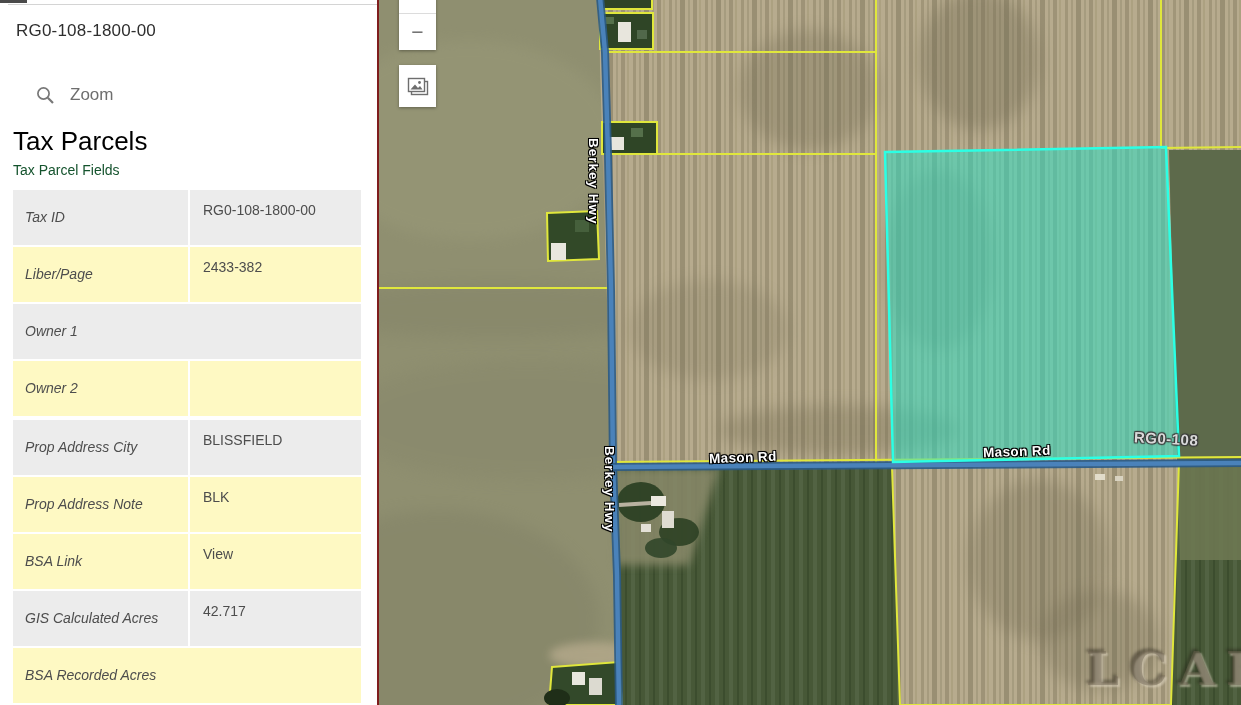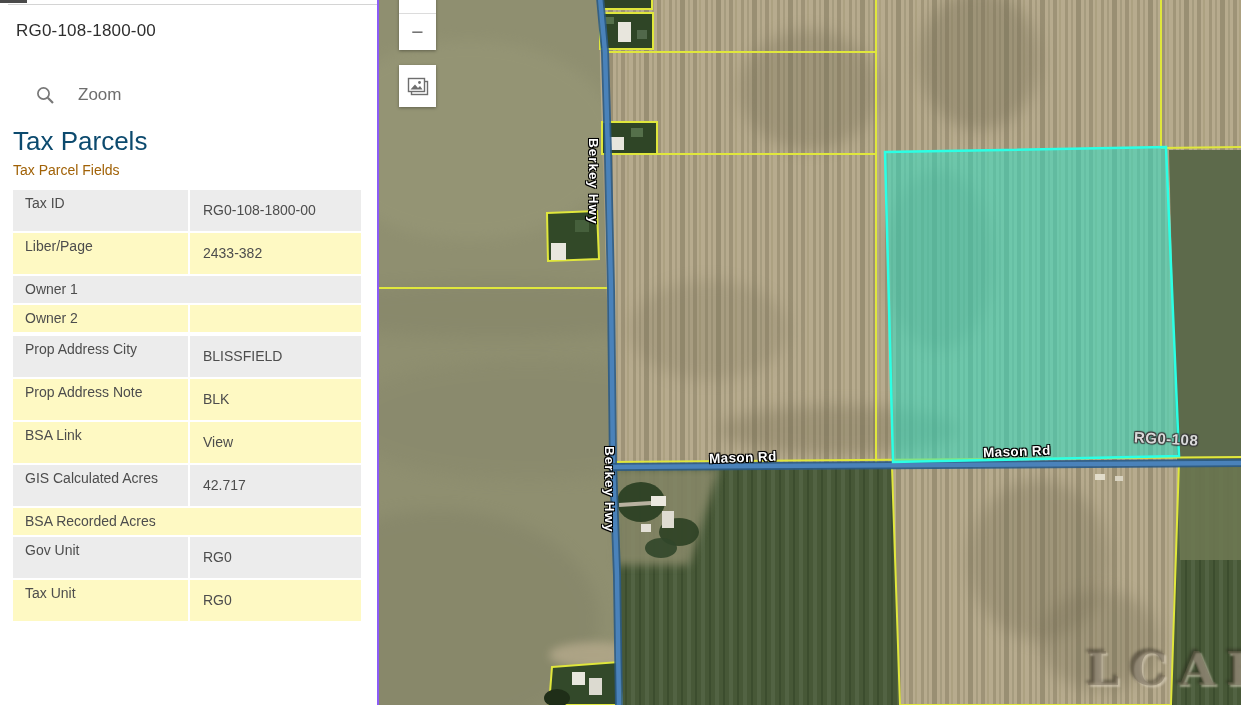--- a/index.html
+++ b/index.html
@@ -1,32 +1,32 @@
 <!DOCTYPE html>
 <html><head>
 <meta charset="utf-8">
 <style>
   html,body{margin:0;padding:0;background:#fff;font-family:"Liberation Sans",sans-serif;}
   .stage{position:relative;width:1241px;height:705px;overflow:hidden;background:#fff;}
 
   
   .panel{position:absolute;left:0;top:0;width:377px;height:705px;background:#ffffff;
-         border-right:2px solid #8b5cf6;box-sizing:content-box;overflow:hidden;}
+         border-right:2px solid #7f1d1d;box-sizing:content-box;overflow:hidden;}
   .panel-topline{position:absolute;left:8px;top:4px;width:369px;height:1px;background:#d4d4d4;}
   .panel-toptick{position:absolute;left:0;top:0;width:27px;height:3px;background:#4a4a4a;}
   .panel-title{position:absolute;left:16px;top:21px;font-size:17px;color:#2e2e2e;letter-spacing:.2px;}
-  .zoom-row{position:absolute;left:36px;top:85px;display:flex;align-items:center;gap:23px;cursor:pointer;}
+  .zoom-row{position:absolute;left:36px;top:85px;display:flex;align-items:center;gap:15px;cursor:pointer;}
   .zoom-row .mag{width:19px;height:19px;}
   .zoom-label{font-size:17px;color:#6e6e6e;}
-  .section-title{position:absolute;left:13px;top:126px;font-size:26px;font-weight:400;color:#0c4a6e;}
-  .section-sub{position:absolute;left:13px;top:162px;font-size:14px;color:#a16207;}
+  .section-title{position:absolute;left:13px;top:126px;font-size:26px;font-weight:400;color:#000000;}
+  .section-sub{position:absolute;left:13px;top:162px;font-size:14px;color:#14532d;}
 
   .fields{position:absolute;left:13px;top:190px;width:348px;font-size:14px;color:#4d4d4d;}
   .frow{display:flex;}
-  .frow .lab{width:151px;padding:4px 12px;line-height:19px;}
+  .frow .lab{width:151px;padding:18px 12px;line-height:19px;font-style:italic;}
   .frow .val{flex:1;padding:10px 13px;line-height:21px;border-left:2px solid #ffffff;}
   .frow{border-bottom:2px solid #ffffff;}
   .frow.odd{background:#ececec;}
   .frow.even{background:#fef9c3;}
   .view-link{color:#4d4d4d;cursor:pointer;}
 
   
   .map{position:absolute;left:379px;top:0;width:862px;height:705px;overflow:hidden;background:#8f8f70;}
   .map svg.art{position:absolute;left:0;top:0;}
 

